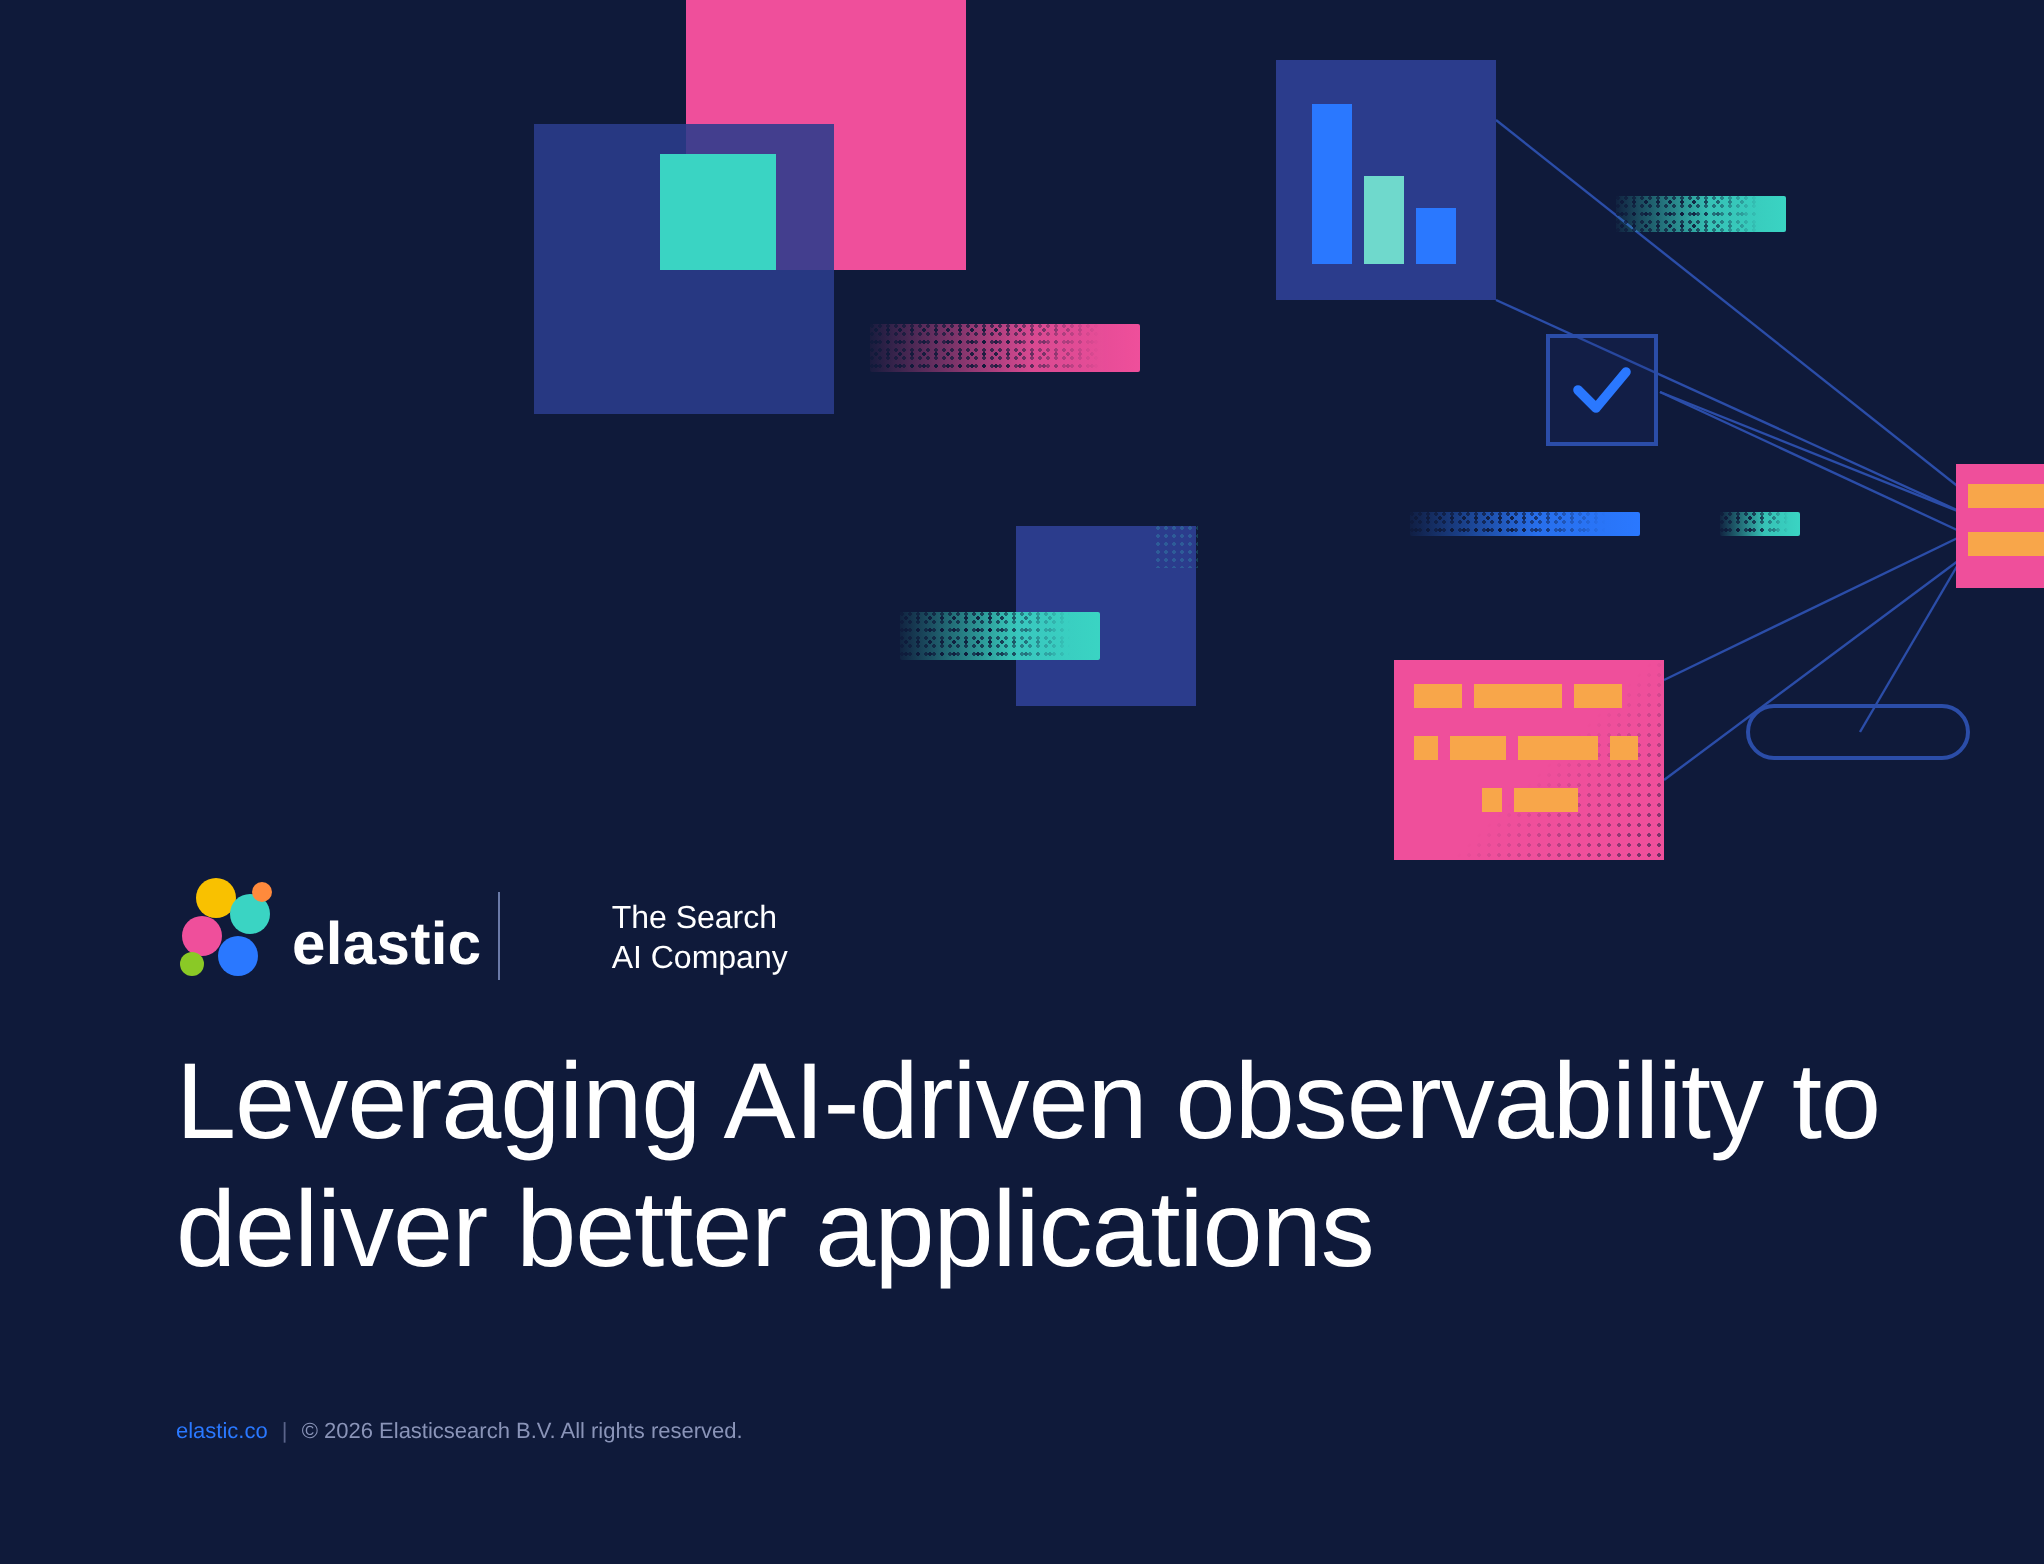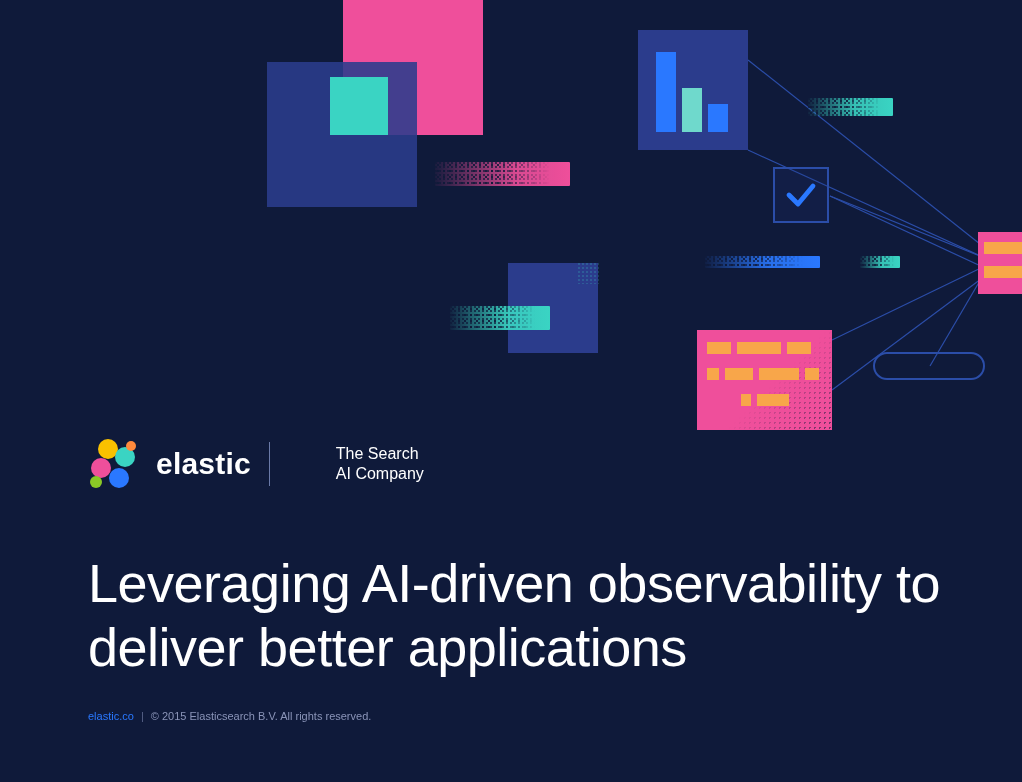--- a/index.html
+++ b/index.html
@@ -82,29 +82,29 @@
   .pill { left: 873px; top: 352px; width: 112px; height: 28px; border:2px solid #2b4da8; border-radius: 16px; }
   .stub { left: 978px; top: 232px; width: 44px; height: 62px; background:#ef4f9b; }
   .stub::before,.stub::after{content:"";position:absolute;left:6px;right:0;height:12px;background:#f8a64a;}
   .stub::before{ top:10px;} .stub::after{ top:34px;}
 
   
   .lines svg { position:absolute; left:0; top:0; width:1022px; height:430px; }
   .lines path { stroke:#2b4da8; stroke-width:1.2; fill:none; }
 
   
-  .brand { position:absolute; left:88px; top:438px; display:flex; align-items:center; gap:18px; }
+  .brand { position:absolute; left:88px; top:438px; display:flex; align-items:flex-end; gap:8px; }
   .logo-mark { width:50px; height:52px; position:relative; }
   .wordmark { font-size:30px; font-weight:600; letter-spacing:0.2px; color:#ffffff; }
   .divider { width:1px; height:44px; background:#6a7aa8; }
   .tagline { font-size:16px; line-height:1.25; color:#ffffff; font-weight:400;margin-left:48px; }
 
   
   .headline { position:absolute; left:88px; top:520px; right:60px;
-    font-size:54px; line-height:1.18; font-weight:400; letter-spacing:-0.5px; color:#ffffff;margin-top:32px;}
+    font-size:54px; line-height:1.18; font-weight:400; letter-spacing:-0.5px; color:#ffffff;}
 
   
   .footer { position:absolute; left:88px; bottom:60px; font-size:11px; color:#8a94b8;}
   .footer a { color:#2a78ff; text-decoration:none;margin-top:36px; }
   .footer .sep { color:#5a648a; margin:0 4px;}
 </style>
 </head>
 <body>
 
 <div class="art">
@@ -184,14 +184,14 @@
     <div>The Search</div>
     <div>AI Company</div>
   </div>
 </div>
 
 <h1 class="headline">Leveraging AI-driven observability to deliver better applications</h1>
 
 <div class="footer">
   <a href="#">elastic.co</a>
   <span class="sep">|</span>
-  <span>© 2015 Elasticsearch B.V. All rights reserved.</span>
+  <span>© 2026 Elasticsearch B.V. All rights reserved.</span>
 </div>
 
 </body></html>

